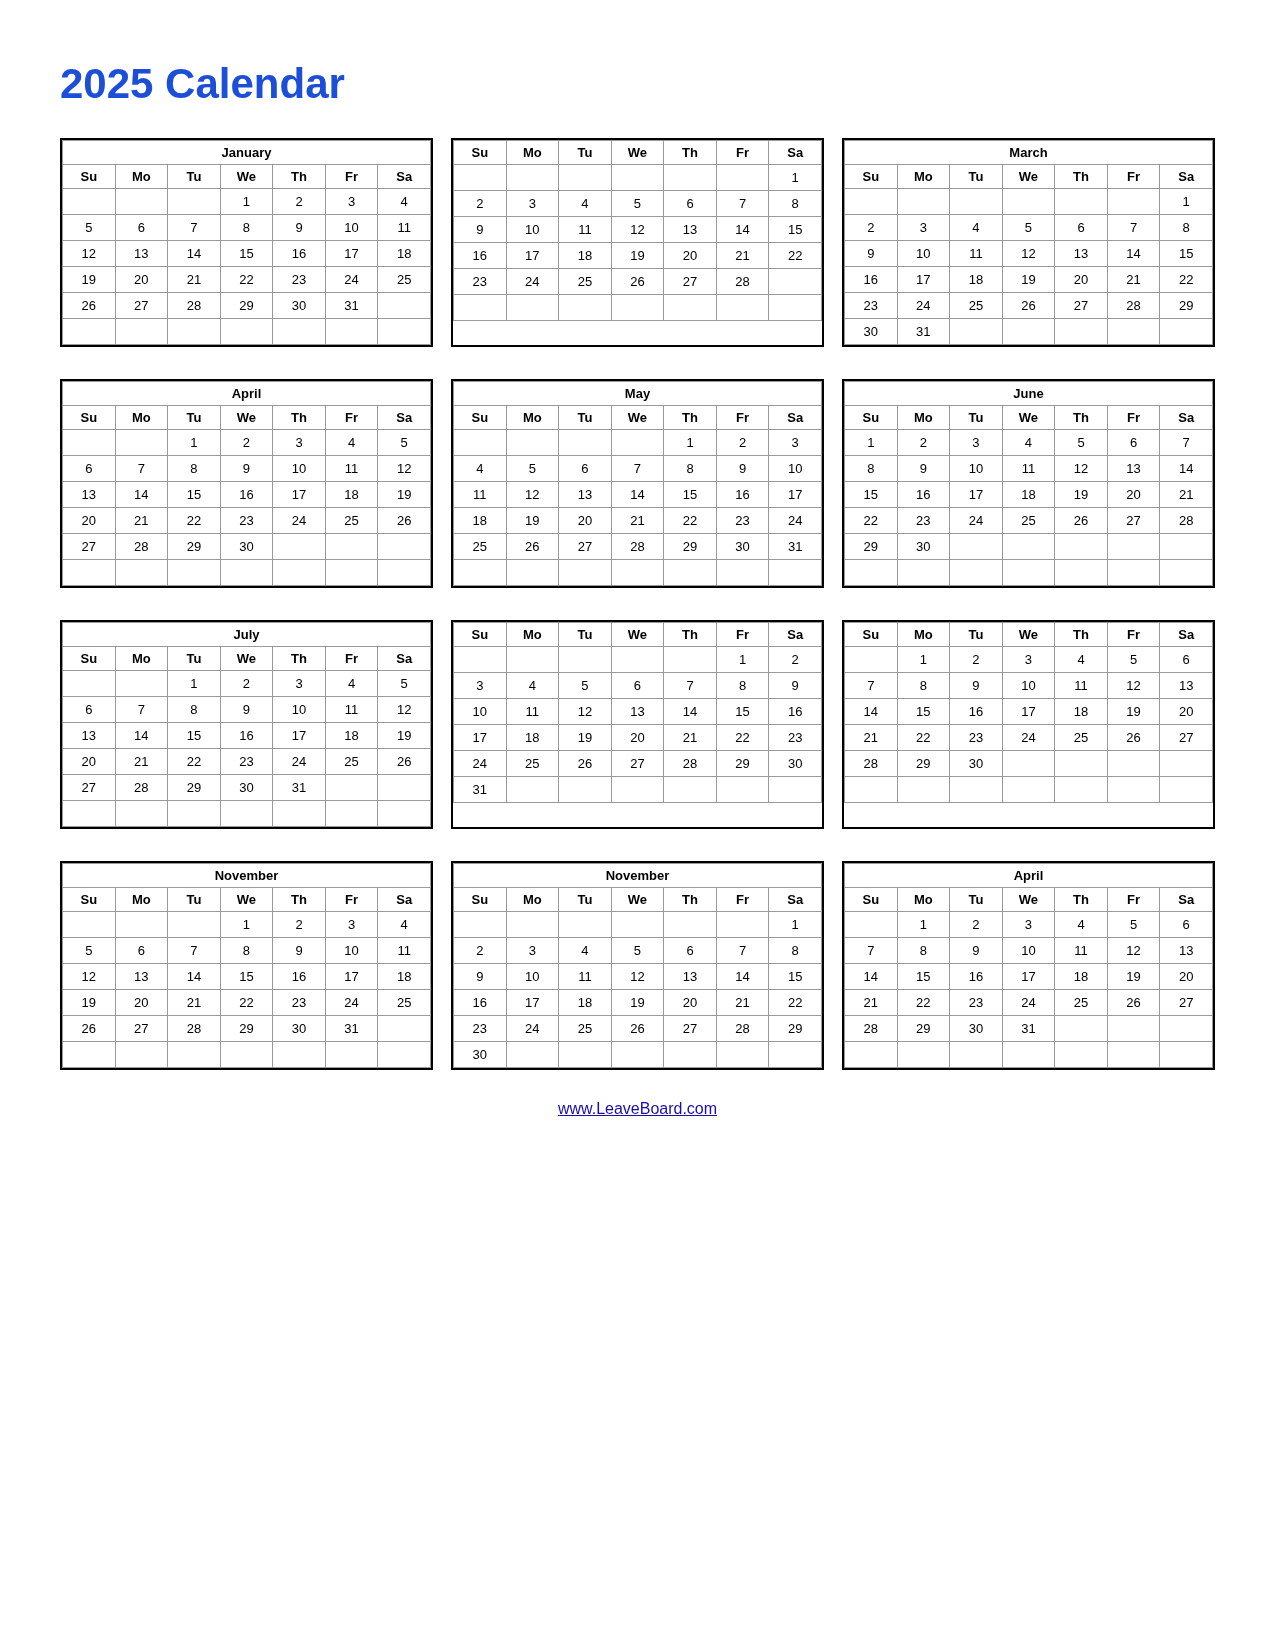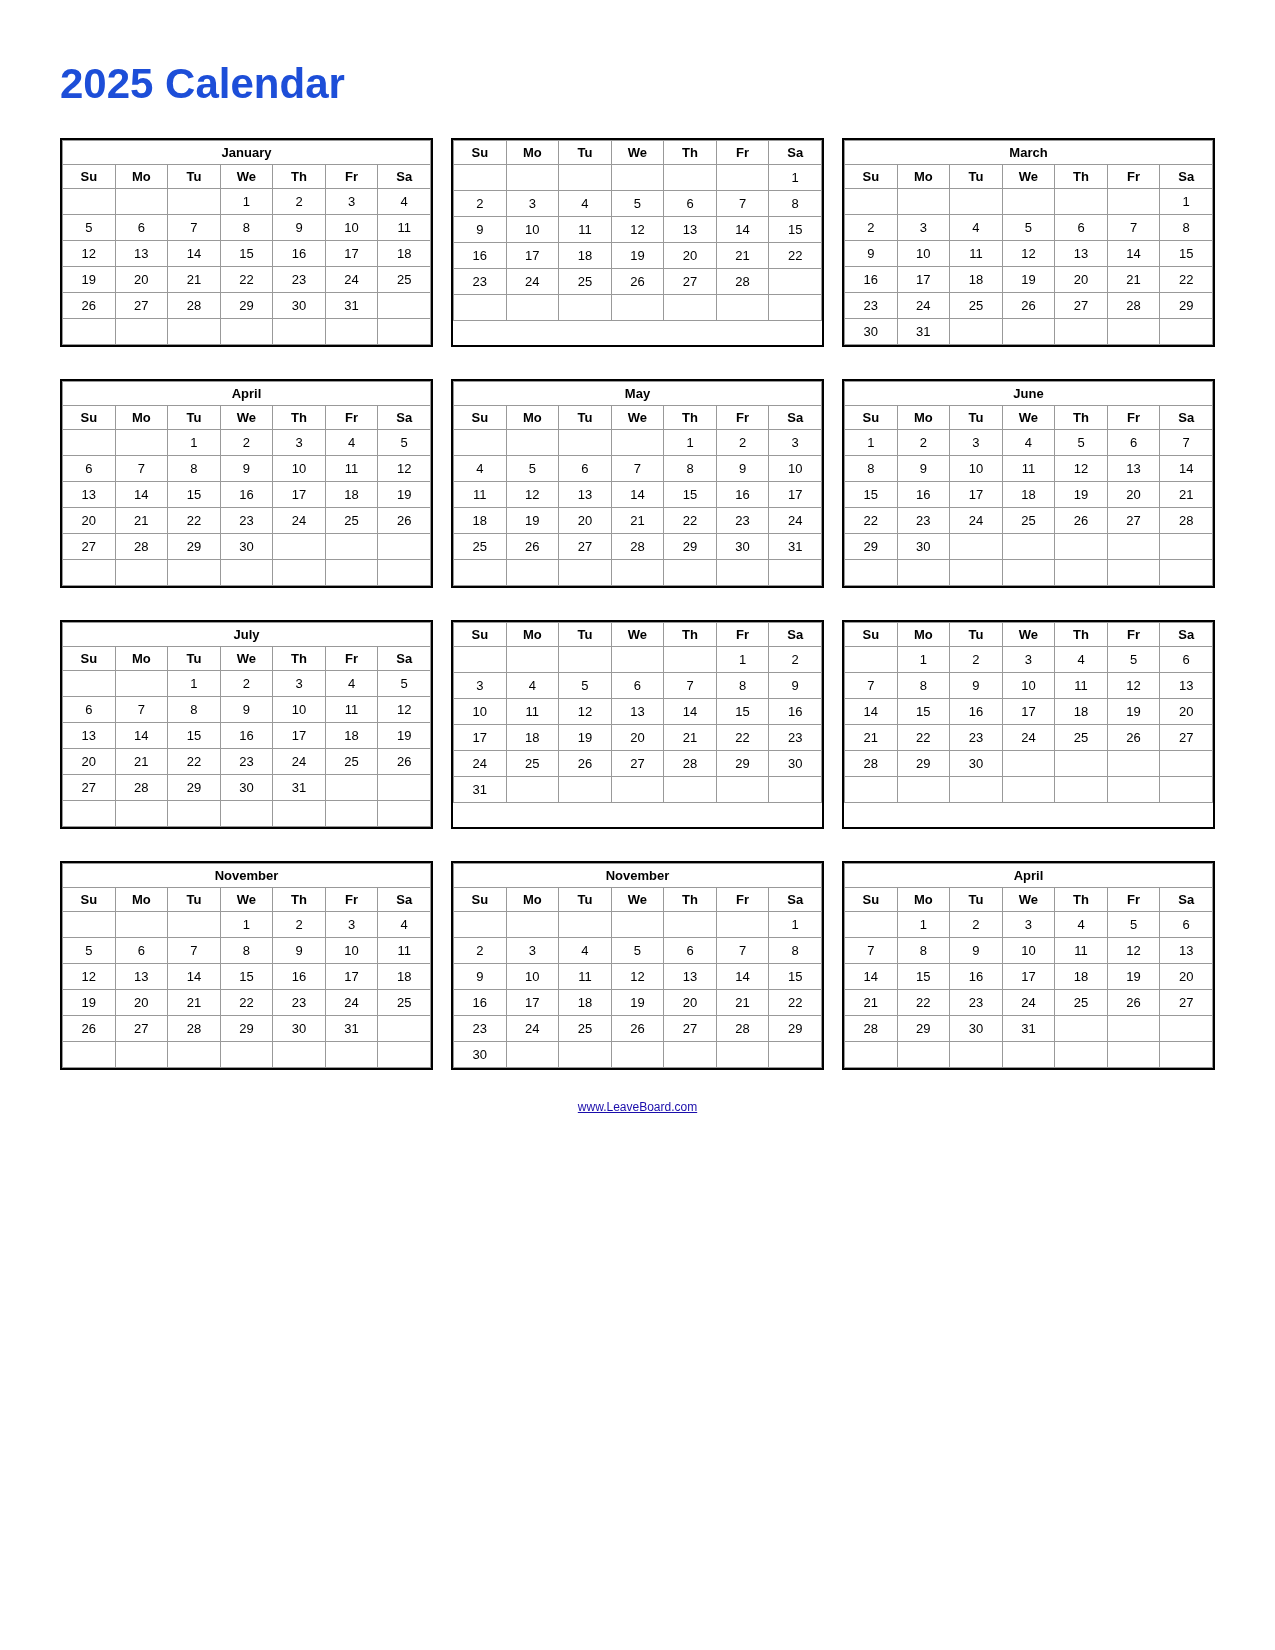--- a/index.html
+++ b/index.html
@@ -49,21 +49,21 @@
       font-size: 13px;
       text-align: center;
       padding: 4px 2px;
       min-width: 28px;
       height: 26px;
       background: #fff;
     }
     .footer {
       text-align: center;
       margin-top: 30px;
-      font-size: 12px;
+      font-size: 16px;
       color: #1a0dab;
       text-decoration: underline;
     }
   </style>
 </head>
 <body>
 
 <h1>2025 Calendar</h1>
 
 <div class="calendars-grid">

